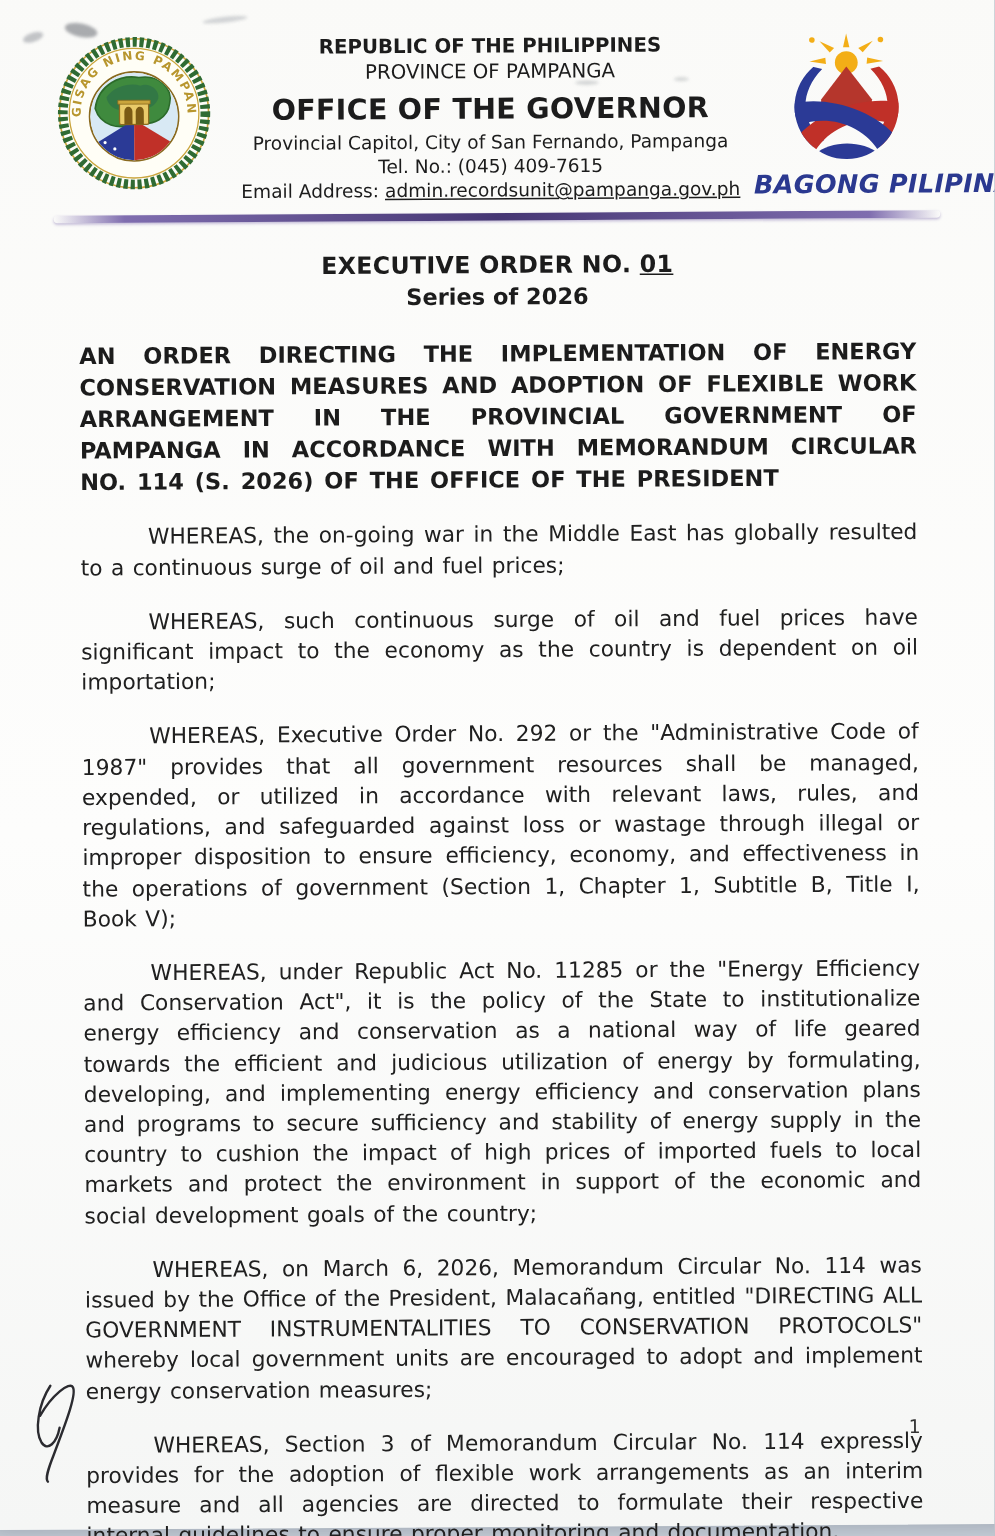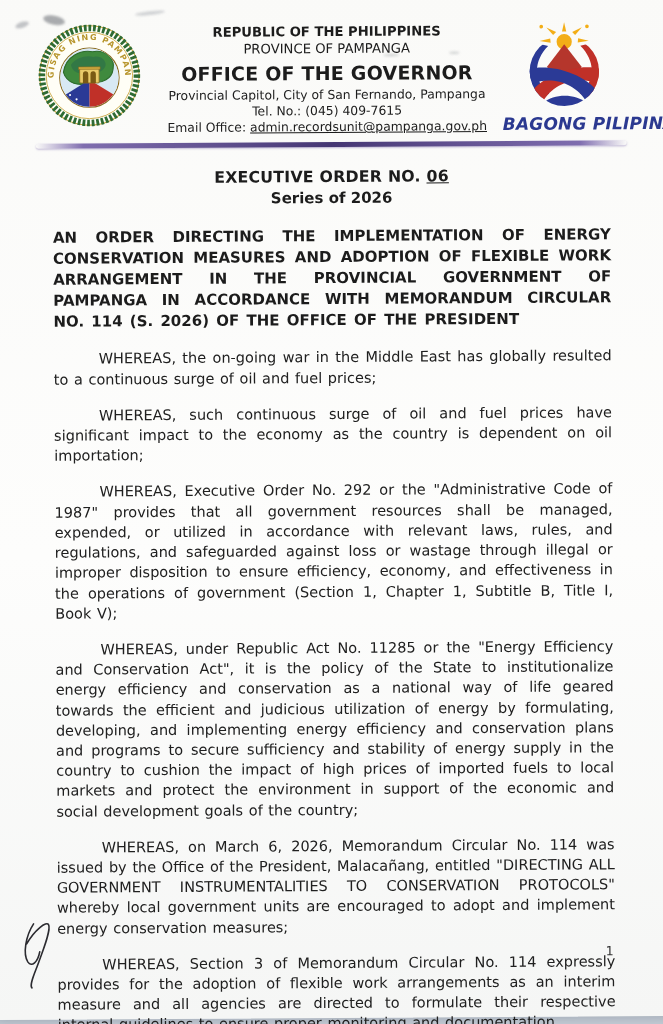--- a/index.html
+++ b/index.html
@@ -108,21 +108,21 @@
             </g>
           </svg>
         </div>
 
         <div class="header-center">
           <div class="h-republic">REPUBLIC OF THE PHILIPPINES</div>
           <div class="h-province">PROVINCE OF PAMPANGA</div>
           <div class="h-office">OFFICE OF THE GOVERNOR</div>
           <div class="h-small">Provincial Capitol, City of San Fernando, Pampanga</div>
           <div class="h-small">Tel. No.: (045) 409-7615</div>
-          <div class="h-small"><span>Email Office:</span> <span class="email">admin.recordsunit@pampanga.gov.ph</span></div>
+          <div class="h-small"><span>Email Address:</span> <span class="email">admin.recordsunit@pampanga.gov.ph</span></div>
         </div>
 
         <div class="bagong-wrap">
           <svg width="112" height="88" viewBox="0 0 130 104">
             <defs>
                 <clipPath id="bpClip">
                   <circle cx="65" cy="60" r="41"></circle>
                 </clipPath>
               </defs>
 
@@ -144,21 +144,21 @@
               <path d="M20,58 C44,50 86,60 106,86 L92,98 C78,72 48,66 28,74 Z" fill="#2b3a96"></path>
               <path d="M40,97 C52,86 78,86 90,97 L88,104 L42,104 Z" fill="#2b3a96"></path>
             </g>
           </svg>
           <div class="bagong-caption">BAGONG PILIPINAS</div>
         </div>
       </div>
 
       <div class="divider"></div>
 
-      <div class="eo-heading"><span>EXECUTIVE ORDER NO. </span><span class="eo-num">06</span></div>
+      <div class="eo-heading"><span>EXECUTIVE ORDER NO. </span><span class="eo-num">01</span></div>
       <div class="eo-series">Series of 2026</div>
 
       <p class="eo-title">AN ORDER DIRECTING THE IMPLEMENTATION OF ENERGY CONSERVATION MEASURES AND ADOPTION OF FLEXIBLE WORK ARRANGEMENT IN THE PROVINCIAL GOVERNMENT OF PAMPANGA IN ACCORDANCE WITH MEMORANDUM CIRCULAR NO. 114 (S. 2026) OF THE OFFICE OF THE PRESIDENT</p>
 
       <p class="para"><span class="lead">WHEREAS,</span><span> the on-going war in the Middle East has globally resulted to a continuous surge of oil and fuel prices;</span></p>
       <p class="para"><span class="lead">WHEREAS</span><span>, such continuous surge of oil and fuel prices have significant impact to the economy as the country is dependent on oil importation;</span></p>
       <p class="para"><span class="lead">WHEREAS,</span><span> Executive Order No. 292 or the "Administrative Code of 1987" provides that all government resources shall be managed, expended, or utilized in accordance with relevant laws, rules, and regulations, and safeguarded against loss or wastage through illegal or improper disposition to ensure efficiency, economy, and effectiveness in the operations of government (Section 1, Chapter 1, Subtitle B, Title I, Book V);</span></p>
       <p class="para"><span class="lead">WHEREAS,</span><span> under Republic Act No. 11285 or the "Energy Efficiency and Conservation Act", it is the policy of the State to institutionalize energy efficiency and conservation as a national way of life geared towards the efficient and judicious utilization of energy by formulating, developing, and implementing energy efficiency and conservation plans and programs to secure sufficiency and stability of energy supply in the country to cushion the impact of high prices of imported fuels to local markets and protect the environment in support of the economic and social development goals of the country;</span></p>
       <p class="para"><span class="lead">WHEREAS</span><span>, on March 6, 2026, Memorandum Circular No. 114 was issued by the Office of the President, Malacañang, entitled "DIRECTING ALL GOVERNMENT INSTRUMENTALITIES TO CONSERVATION PROTOCOLS" whereby local government units are encouraged to adopt and implement energy conservation measures;</span></p>
       <p class="para"><span class="lead">WHEREAS</span><span>, Section 3 of Memorandum Circular No. 114 expressly provides for the adoption of flexible work arrangements as an interim measure and all agencies are directed to formulate their respective internal guidelines to ensure proper monitoring and documentation,</span></p>

